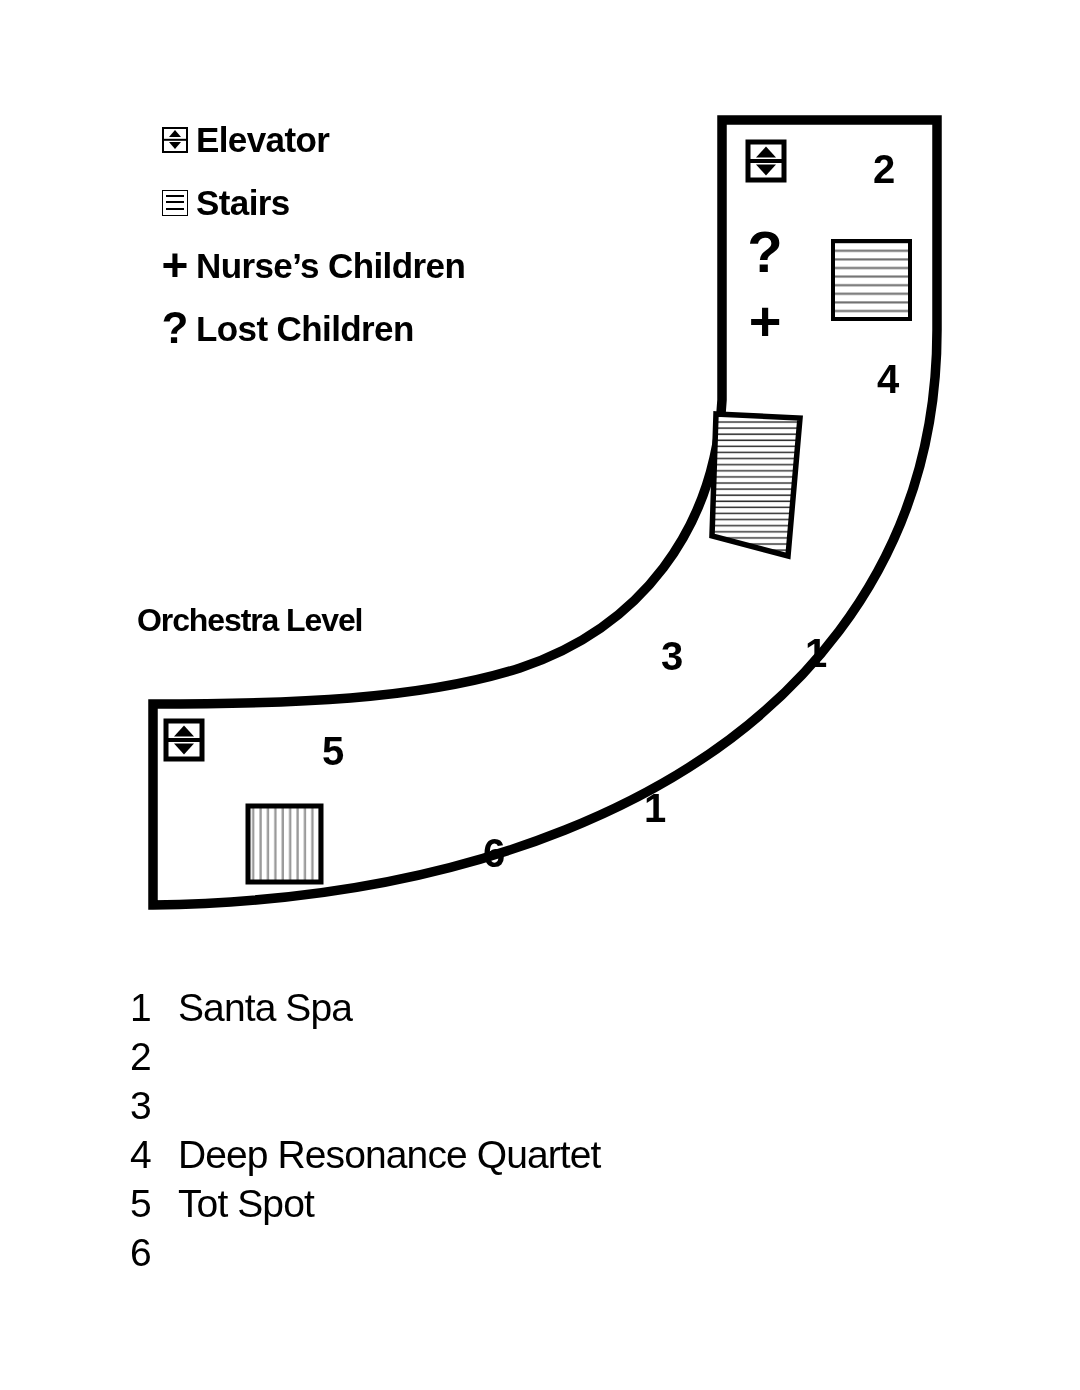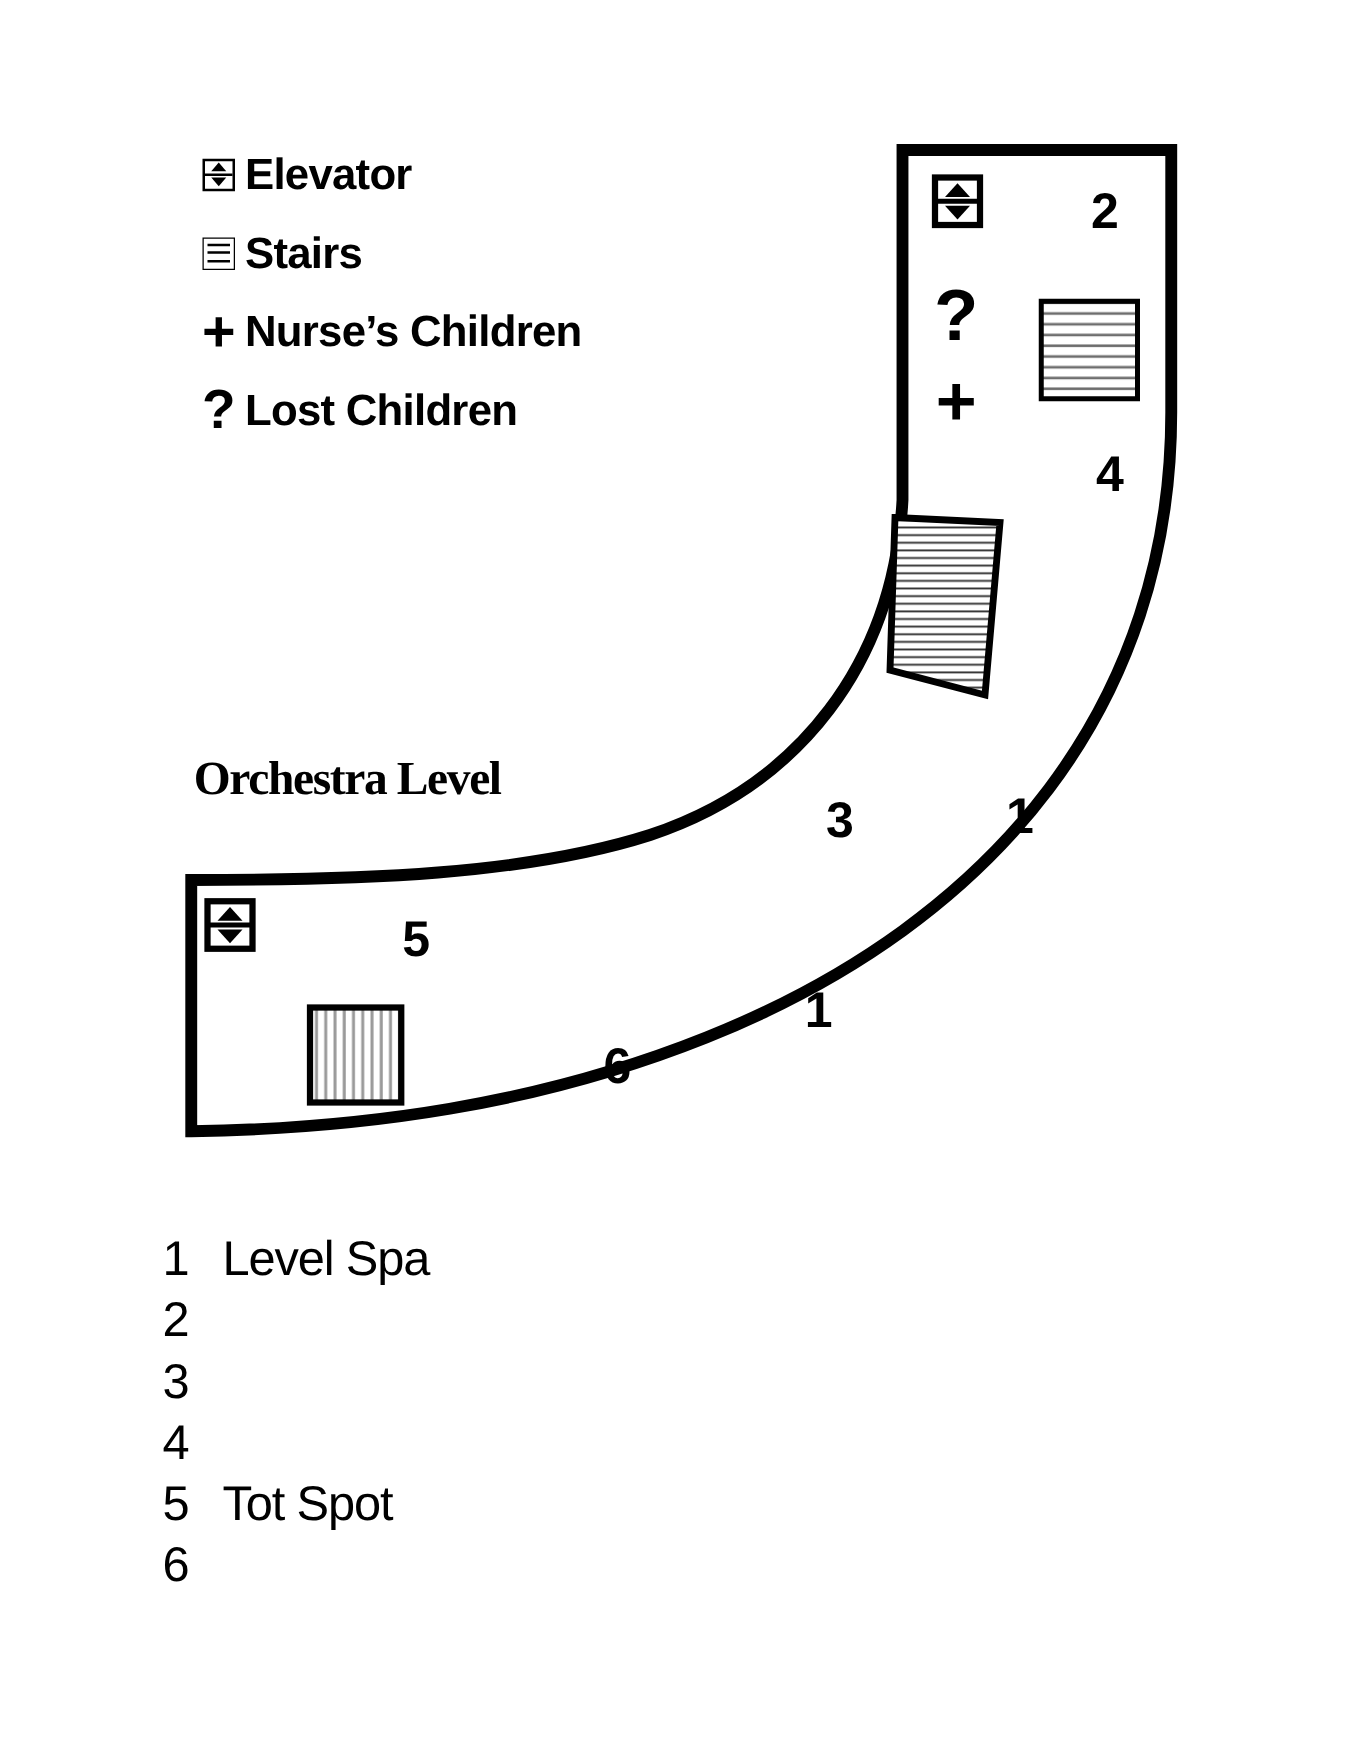--- a/index.html
+++ b/index.html
@@ -102,28 +102,27 @@
     line-height: 1;
     display: block;
     text-align: center;
   }
   .ico-plus  { font-size: 46px; margin-top: -2px; }
   .ico-quest { font-size: 44px; margin-top: -2px; }
 
   
   #floor-title {
     position: absolute;
-    left: 155px;
+    left: 137px;
     top: 604px;
-    font-size: 38px;
+    font-size: 32px;
     font-weight: 700;
     letter-spacing: -1.1px;
     line-height: 1;
     white-space: nowrap;
-    font-family: Liberation Serif, serif;
   }
 
   
   #map-svg {
     position: absolute;
     left: 0; top: 0;
     width: 1080px;
     height: 960px;
   }
 
@@ -285,30 +284,31 @@
   <text class="map-num" x="333" y="754">5</text>
   <text class="map-num" x="655" y="811">1</text>
   <text class="map-num" x="494" y="856">6</text>
 
 </svg>
 
 <div id="key-list">
 
   <div class="key-row">
     <span class="key-num">1</span>
-    <span class="key-text">Level Spa</span>
+    <span class="key-text">Santa Spa</span>
   </div>
   <div class="key-row">
     <span class="key-num">2</span>
   </div>
   <div class="key-row">
     <span class="key-num">3</span>
   </div>
   <div class="key-row">
     <span class="key-num">4</span>
+    <span class="key-text">Deep Resonance Quartet</span>
   </div>
   <div class="key-row">
     <span class="key-num">5</span>
     <span class="key-text">Tot Spot</span>
   </div>
   <div class="key-row">
     <span class="key-num">6</span>
   </div>
 
 </div>

